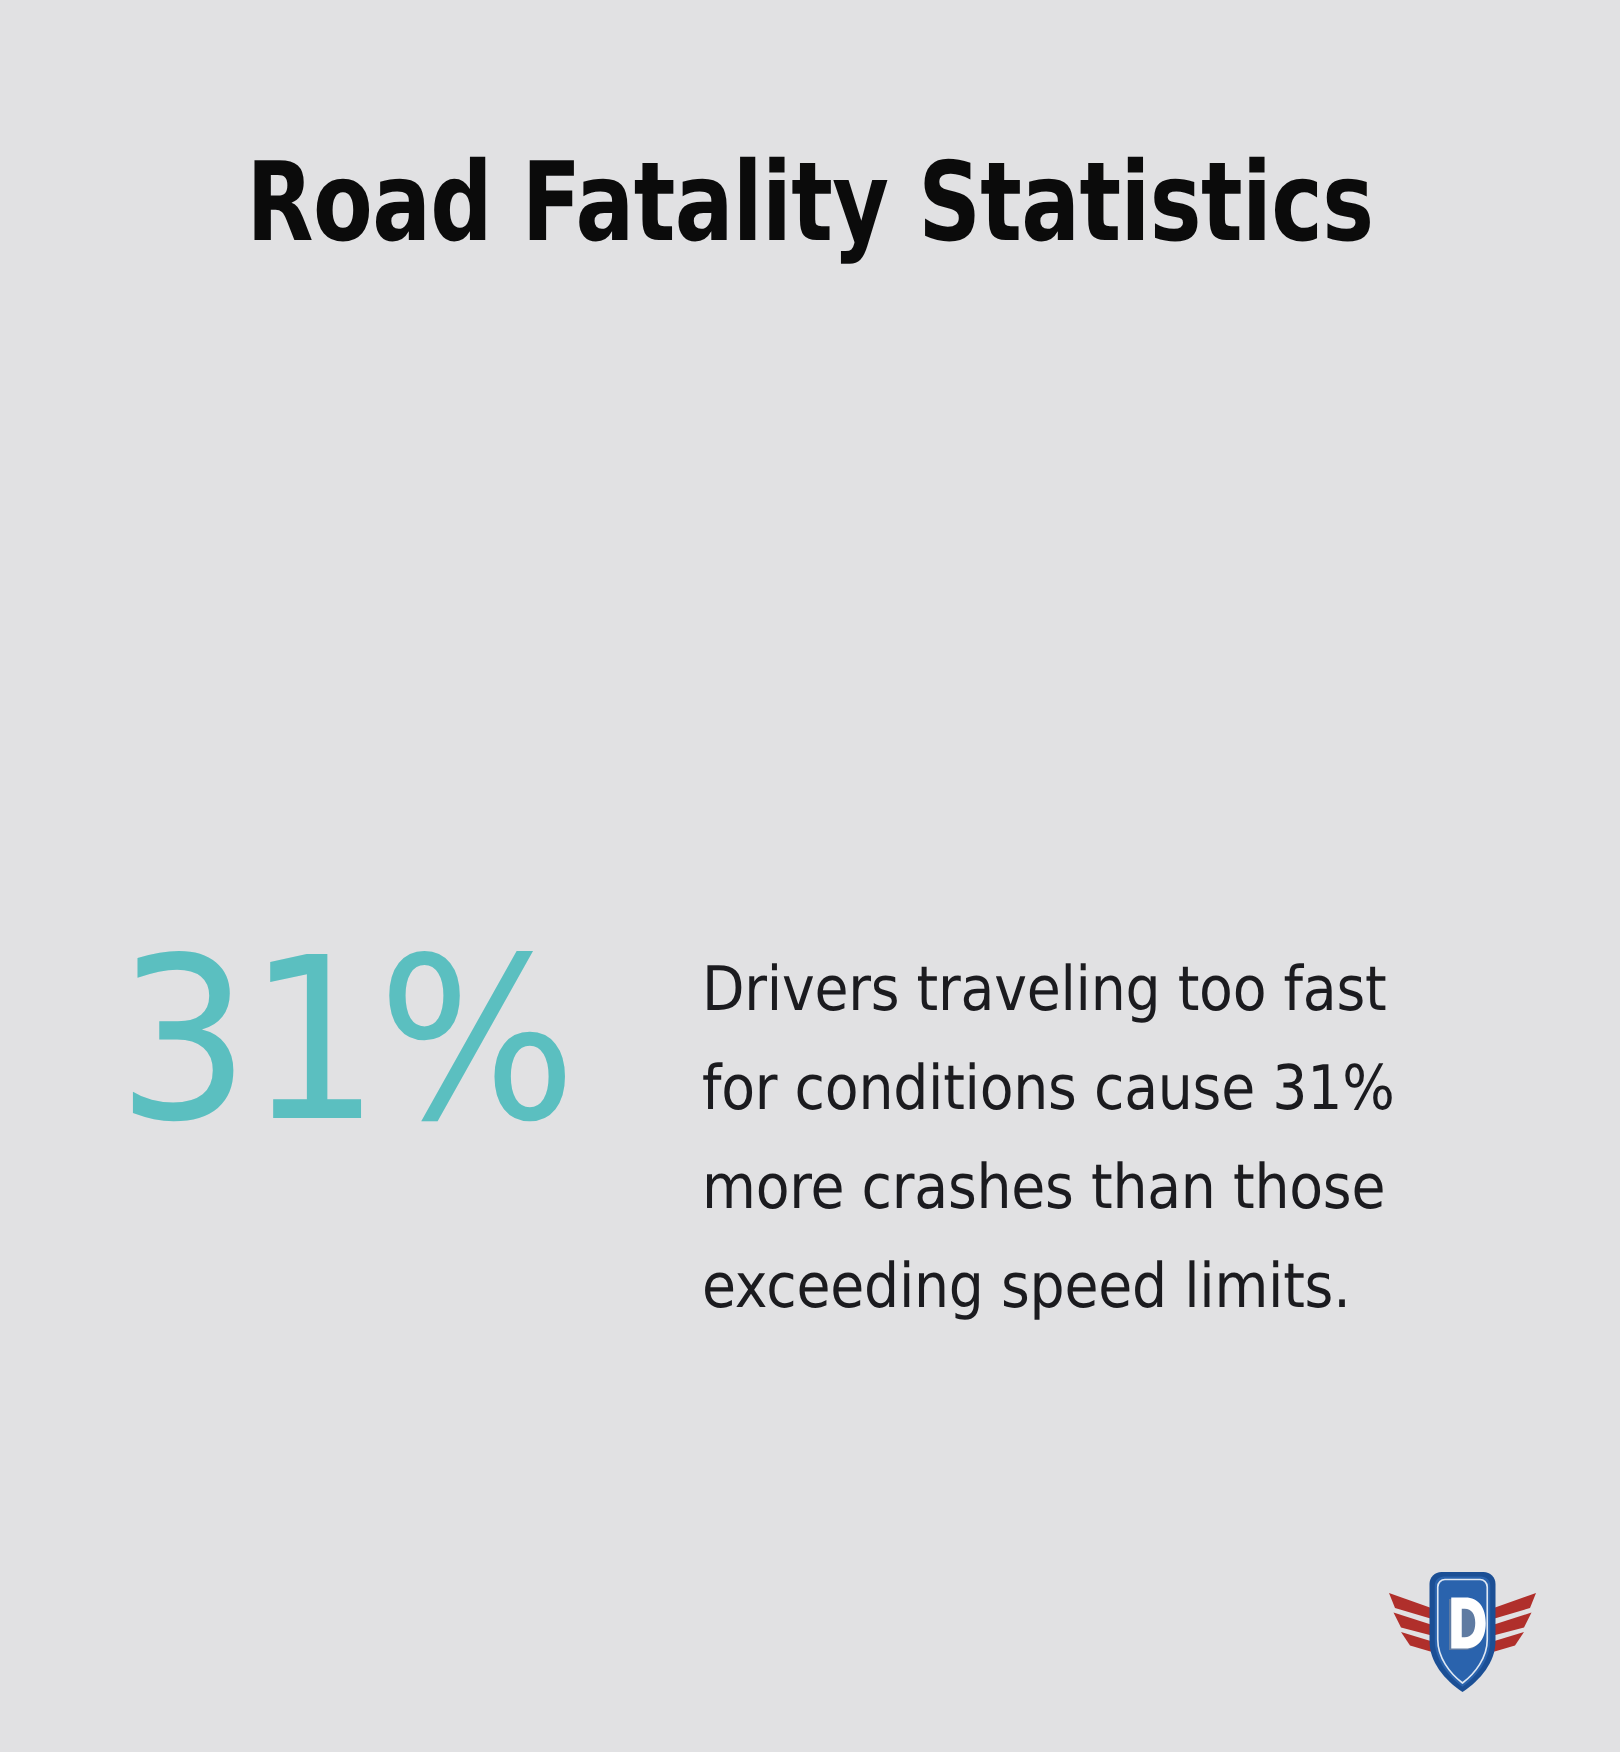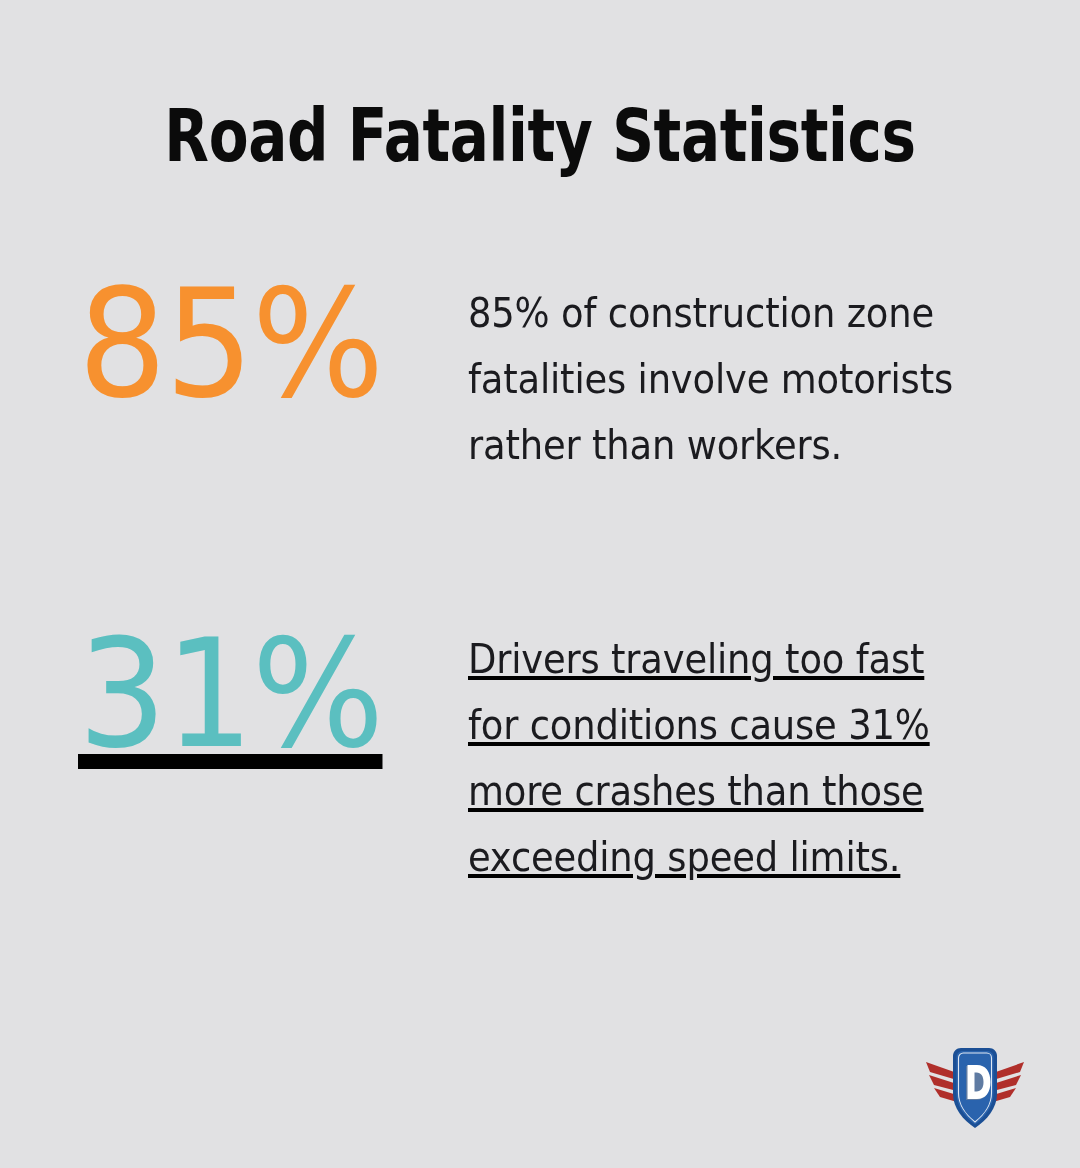--- a/index.html
+++ b/index.html
@@ -43,21 +43,21 @@
 
   
   .stat-row {
     position: absolute;
     display: flex;
     flex-direction: row;
     align-items: flex-start;
   }
 
   #stat-row-0 { left: 78px; top: 268px; width: 930px; }
-  #stat-row-1 { left: 78px; top: 612px; width: 930px; text-decoration: underline; }
+  #stat-row-1 { left: 78px; top: 612px; width: 930px; }
 
   .stat-figure {
     width: 390px;
     flex: 0 0 390px;
     font-family: "DejaVu Sans", sans-serif;
     font-weight: normal;
     font-size: 150px;
     line-height: 152px;
     letter-spacing: -2px;
     transform: scaleX(0.93);
@@ -95,24 +95,20 @@
   }
   .logo svg { display: block; width: 102px; height: 86px; }
 </style>
 </head>
 <body style="background: rgb(225, 225, 227);">
 
 <div id="infographic">
 
   <div class="title">Road Fatality Statistics</div>
 
-  <div class="stat-row" id="stat-row-0">
-    <div class="stat-figure" id="stat-figure-0" style="color: rgb(247, 145, 47);">85%</div>
-    <div class="stat-desc" id="stat-desc-0">85% of construction zone fatalities involve motorists rather than workers.</div>
-  </div>
 
   <div class="stat-row" id="stat-row-1">
     <div class="stat-figure" id="stat-figure-1" style="color: rgb(91, 191, 192);">31%</div>
     <div class="stat-desc" id="stat-desc-1">Drivers traveling too fast for conditions cause 31% more crashes than those exceeding speed limits.</div>
   </div>
 
   <div class="logo">
     <svg viewBox="0 0 102 86" xmlns="http://www.w3.org/2000/svg">
 
       <g>

